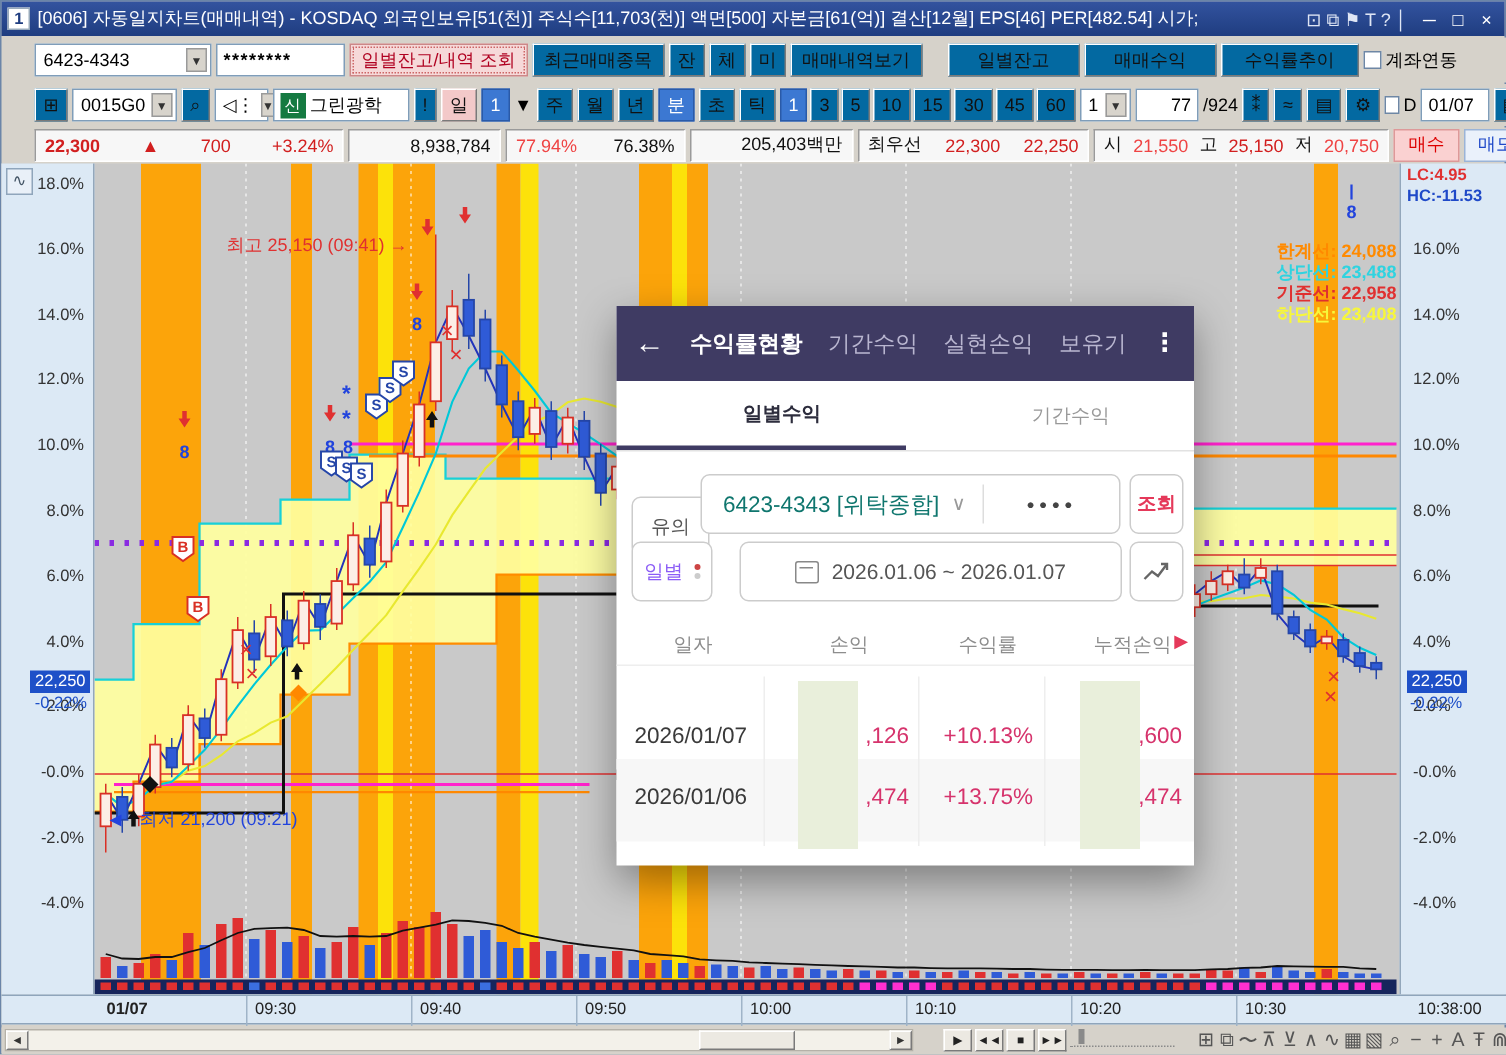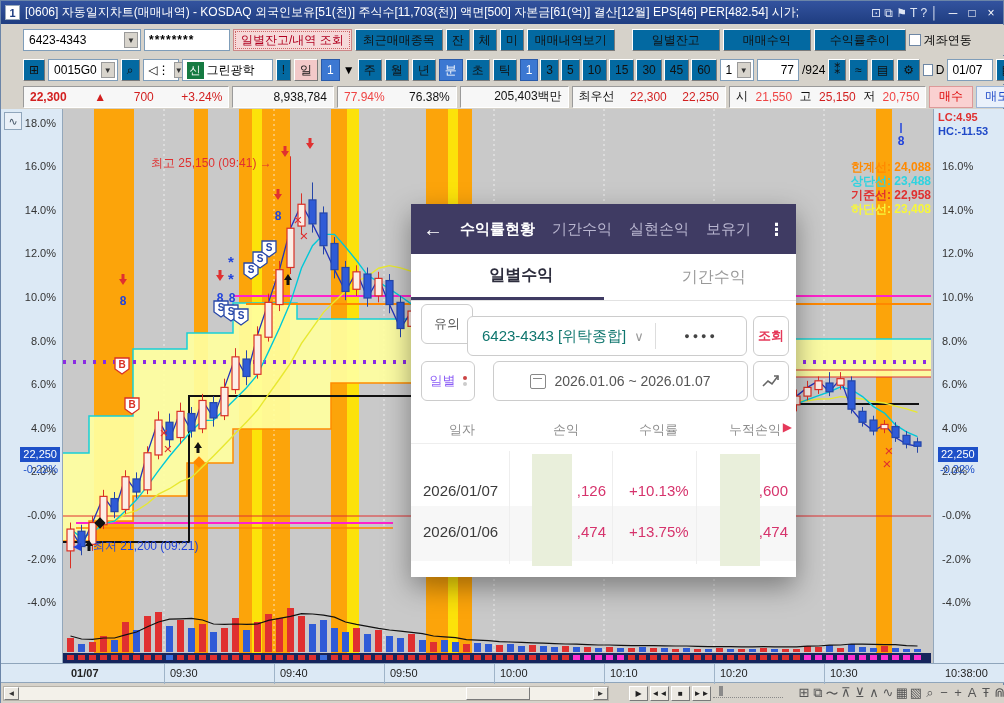--- a/index.html
+++ b/index.html
@@ -96,21 +96,21 @@
   .popup { position:absolute; left:410px; top:203px; width:385px; height:373px;
     background:#fff; box-shadow:0 10px 26px rgba(0,0,0,.38); z-index:50; }
   .pop-head { height:50px; background:#3f3b63; color:#fff; display:flex;
     align-items:center; padding:0 12px; gap:17px; }
   .pop-head .back { font-size:20px; flex:none; }
   .pop-head .nav { font-size:15px; color:#b9b6d0; white-space:nowrap; }
   .pop-head .nav.active { color:#fff; font-weight:bold; }
   .pop-head .more { margin-left:auto; font-size:17px; font-weight:bold; }
   .pop-tabs { height:47px; display:flex; border-bottom:1px solid #e2e2e2; }
   .pop-tab { flex:1; display:flex; align-items:center; justify-content:center;
-    font-size:16px; color:#999;padding-left:28px; }
+    font-size:13px; color:#999;padding-left:28px; }
   .pop-tab.active { color:#2d2d3d; font-weight:bold; border-bottom:3px solid #3f3b63; }
   .pbox { position:absolute; border:1px solid #ccc; border-radius:6px; background:#fff;
     display:flex; align-items:center; justify-content:center; font-size:13px; color:#555; }
   .pop-query { color:#e5395a; font-weight:bold; }
   .seldiv { position:absolute; right:90px; top:6px; bottom:6px; width:1px; background:#ddd; }
   .dots { letter-spacing:3px; font-size:9px; color:#444; }
   .pop-table-head { position:absolute; left:0; top:212px; width:100%; height:28px;
     border-bottom:1px solid #eee; font-size:13px; color:#8d8d8d; }
   .pop-th { position:absolute; top:5px; }
   .pop-row { position:absolute; left:0; width:100%; height:55px; font-size:15px; }
@@ -745,21 +745,21 @@
       <span class="nav active">수익률현황</span>
       <span class="nav">기간수익</span>
       <span class="nav">실현손익</span>
       <span class="nav">보유기</span>
       <span class="more">⋮</span>
     </div>
     <div class="pop-tabs">
       <div class="pop-tab active">일별수익</div>
       <div class="pop-tab">기간수익</div>
     </div>
-    <div class="pbox" style="left:10px;top:100px;width:52px;height:40px">유의</div>
+    <div class="pbox" style="left:10px;top:127px;width:52px;height:40px">유의</div>
     <div class="pbox" style="left:56px;top:112px;width:280px;height:40px;justify-content:flex-start;padding-left:14px">
       <span style="font-size:15px;color:#0f766e">6423-4343 [위탁종합]</span>
       <span style="margin-left:8px;color:#999">∨</span>
       <span class="seldiv"></span>
       <span class="dots" style="position:absolute;right:28px">●●●●</span>
     </div>
     <div class="pbox" style="left:342px;top:112px;width:36px;height:40px">
       <span class="pop-query">조회</span>
     </div>
     <div class="pbox" style="left:10px;top:157px;width:54px;height:40px">

